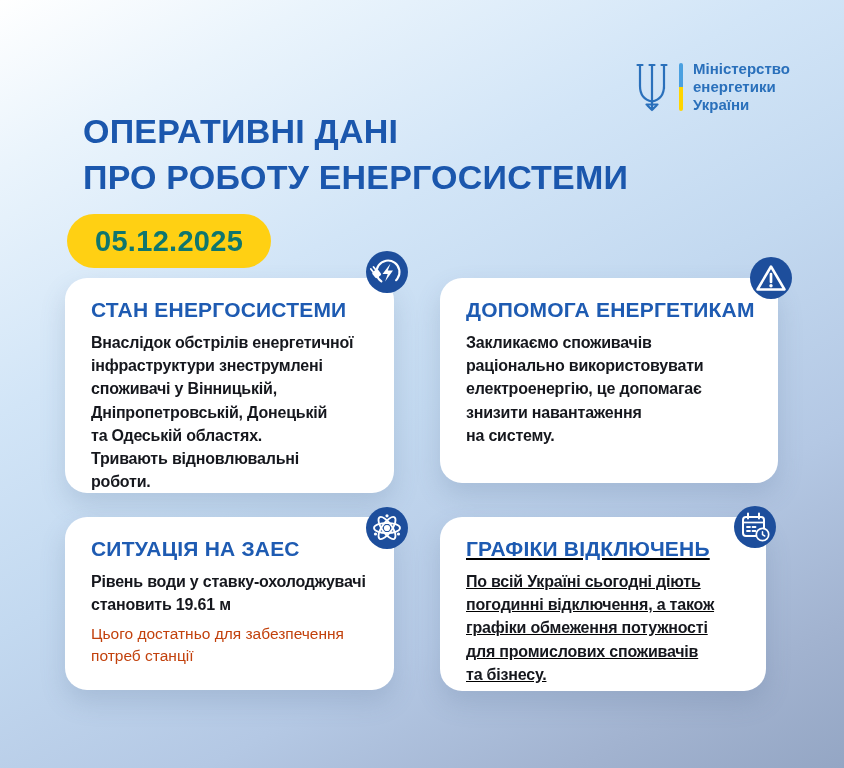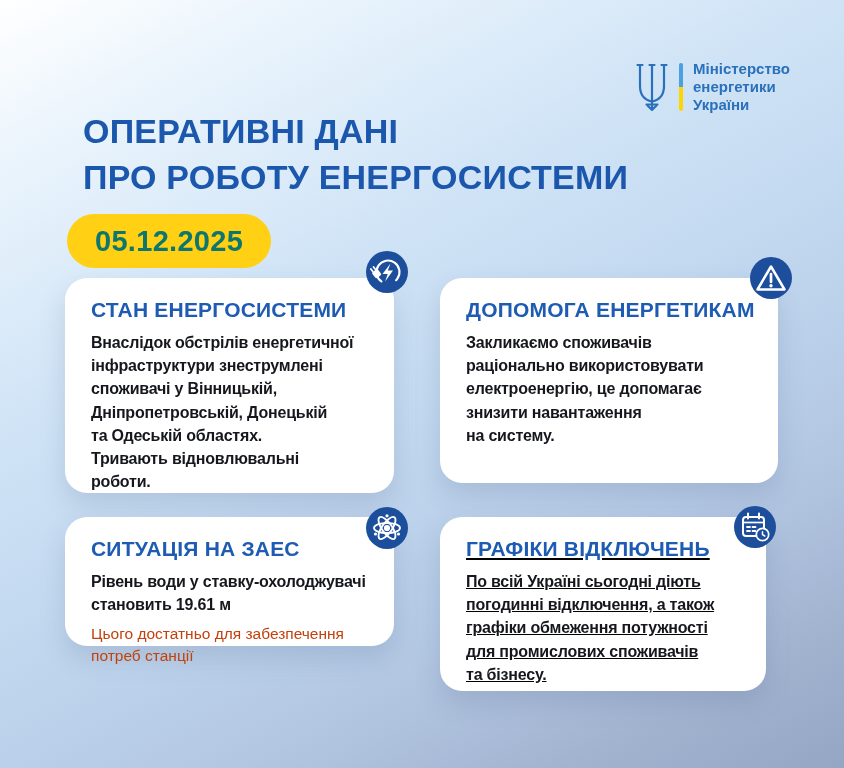--- a/index.html
+++ b/index.html
@@ -77,21 +77,21 @@
   
   .card {
     position: absolute;
     background: #ffffff;
     border-radius: 22px;
     box-shadow: 0 12px 26px rgba(80, 105, 140, 0.20);
     padding: 20px 18px 16px 26px;
   }
   .card-1 { left: 65px;  top: 278px; width: 329px; height: 215px; }
   .card-2 { left: 440px; top: 278px; width: 338px; height: 205px; }
-  .card-3 { left: 65px;  top: 517px; width: 329px; height: 129px; }
+  .card-3 { left: 65px;  top: 517px; width: 329px; height: 173px; }
   .card-4 { left: 440px; top: 517px; width: 326px; height: 174px; text-decoration: underline; }
 
   .card-title {
     font-size: 21px;
     font-weight: 800;
     color: #1e5bb2;
     letter-spacing: 0.2px;
     line-height: 1.1;
     margin-bottom: 10px;
   }

